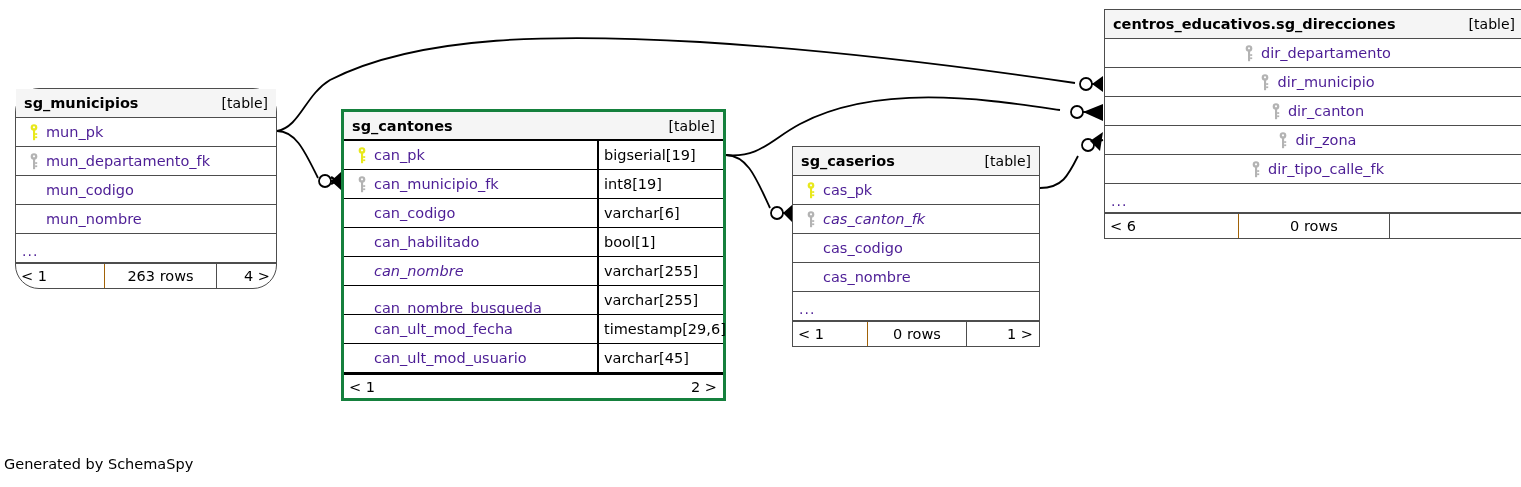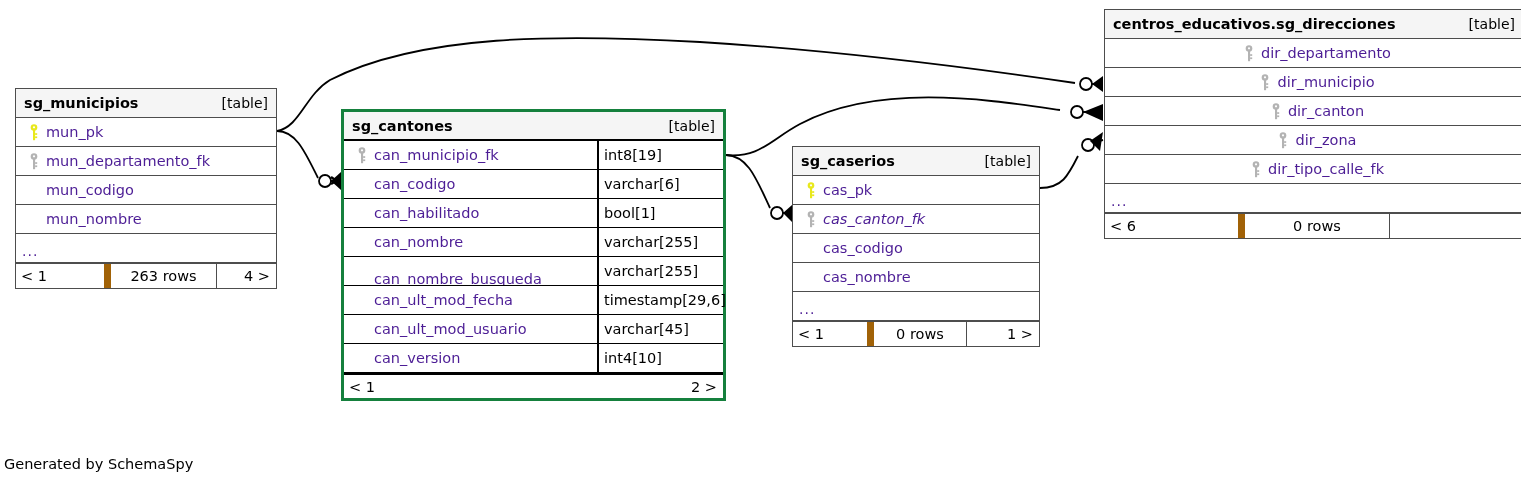--- a/index.html
+++ b/index.html
@@ -136,21 +136,21 @@
   .foot-cell {
     display: flex;
     align-items: center;
     font-size: 14.5px;
     color: #000000;
     box-sizing: border-box;
     white-space: nowrap;
     overflow: hidden;
   }
   .foot-left   { justify-content: flex-start; padding-left: 5px; }
-  .foot-mid    { justify-content: center; border-left: 7px solid #a16207; border-right: 1px solid #4d4d4d; }
+  .foot-mid    { justify-content: center; border-left: 1px solid #a16207; border-right: 1px solid #4d4d4d; }
   .foot-right  { justify-content: flex-end; padding-right: 6px; }
   .tbl.focal .foot-mid { border-left: 2px solid #000000; border-right: 2px solid #000000; margin-top: 32px; }
 
   
   #credit {
     position: absolute;
     left: 4px;
     top: 456px;
     font-size: 14.5px;
     color: #000000;
@@ -203,21 +203,21 @@
 
     <g>
       <path d="M1040,188 C1062,188 1068,176 1078,156" stroke="#000" stroke-width="1.8" fill="none"></path>
       <circle cx="1088" cy="145" r="6" fill="#fff" stroke="#000" stroke-width="1.8"></circle>
       <path d="M1094,142 L1103,140" stroke="#000" stroke-width="1.8" fill="none"></path>
       <path d="M1103,132 L1090,141 L1100,151 Z" fill="#000"></path>
     </g>
   </svg>
 
   <div id="tables-layer">
-      <div class="tbl" style="left: 15px; top: 88px; width: 262px;">
+      <div class="tbl" style="left: 15px; top: 88px; width: 262px; border-radius: 24px;">
         <div class="tbl-head">
           <span class="tbl-name">sg_municipios</span>
           <span class="tbl-kind">[table]</span>
         </div>
         <div class="row">
           <div class="col-name" style="flex:1 1 auto;">
             <span class="keyslot">
               <svg class="key" viewBox="0 0 10 17">
                 <circle cx="5" cy="3.6" r="3.3" fill="#e8e81c"></circle>
                 <circle cx="5" cy="3.3" r="1.1" fill="#ffffff"></circle>
@@ -266,20 +266,35 @@
       </div>
       <div class="tbl focal" style="left: 341px; top: 109px; width: 385px;">
         <div class="tbl-head">
           <span class="tbl-name">sg_cantones</span>
           <span class="tbl-kind">[table]</span>
         </div>
         <div class="row">
           <div class="col-name" style="flex:0 0 253px;">
             <span class="keyslot">
               <svg class="key" viewBox="0 0 10 17">
+                <circle cx="5" cy="3.6" r="3.3" fill="#e8e81c"></circle>
+                <circle cx="5" cy="3.3" r="1.1" fill="#ffffff"></circle>
+                <rect x="4" y="5.8" width="2.1" height="10.4" fill="#e8e81c"></rect>
+                <rect x="6.1" y="9.2" width="2.1" height="1.7" fill="#e8e81c"></rect>
+                <rect x="6.1" y="12.4" width="2.1" height="1.7" fill="#e8e81c"></rect>
+              </svg>
+            </span>
+            <span>can_pk</span>
+          </div>
+          <div class="col-type" style="flex:1 1 auto;">bigserial[19]</div>
+        </div>
+        <div class="row">
+          <div class="col-name" style="flex:0 0 253px;">
+            <span class="keyslot">
+              <svg class="key" viewBox="0 0 10 17">
                 <circle cx="5" cy="3.6" r="3.3" fill="#b3b3b3"></circle>
                 <circle cx="5" cy="3.3" r="1.1" fill="#ffffff"></circle>
                 <rect x="4" y="5.8" width="2.1" height="10.4" fill="#b3b3b3"></rect>
                 <rect x="6.1" y="9.2" width="2.1" height="1.7" fill="#b3b3b3"></rect>
                 <rect x="6.1" y="12.4" width="2.1" height="1.7" fill="#b3b3b3"></rect>
               </svg>
             </span>
             <span>can_municipio_fk</span>
           </div>
           <div class="col-type" style="flex:1 1 auto;">int8[19]</div>
@@ -292,21 +307,21 @@
           <div class="col-type" style="flex:1 1 auto;">varchar[6]</div>
         </div>
         <div class="row">
           <div class="col-name" style="flex:0 0 253px;">
             <span class="keyslot"></span>
             <span>can_habilitado</span>
           </div>
           <div class="col-type" style="flex:1 1 auto;">bool[1]</div>
         </div>
         <div class="row">
-          <div class="col-name" style="flex:0 0 253px;">
+          <div class="col-name" style="flex:0 0 253px;font-style:italic;">
             <span class="keyslot"></span>
             <span>can_nombre</span>
           </div>
           <div class="col-type" style="flex:1 1 auto;">varchar[255]</div>
         </div>
         <div class="row">
           <div class="col-name" style="flex:0 0 253px;margin-top:15px;">
             <span class="keyslot"></span>
             <span>can_nombre_busqueda</span>
           </div>
@@ -318,27 +333,20 @@
             <span>can_ult_mod_fecha</span>
           </div>
           <div class="col-type" style="flex:1 1 auto;">timestamp[29,6]</div>
         </div>
         <div class="row">
           <div class="col-name" style="flex:0 0 253px;">
             <span class="keyslot"></span>
             <span>can_ult_mod_usuario</span>
           </div>
           <div class="col-type" style="flex:1 1 auto;">varchar[45]</div>
-        </div>
-        <div class="row">
-          <div class="col-name" style="flex:0 0 253px;">
-            <span class="keyslot"></span>
-            <span>can_version</span>
-          </div>
-          <div class="col-type" style="flex:1 1 auto;">int4[10]</div>
         </div>
         <div class="foot">
           <div class="foot-cell foot-left" style="flex:0 0 110px;">&lt; 1</div>
           <div class="foot-cell foot-mid" style="flex:0 0 163px;">2,287 rows</div>
           <div class="foot-cell foot-right" style="flex:1 1 auto;">2 &gt;</div>
         </div>
       </div>
       <div class="tbl" style="left: 792px; top: 146px; width: 248px;">
         <div class="tbl-head">
           <span class="tbl-name">sg_caserios</span>

